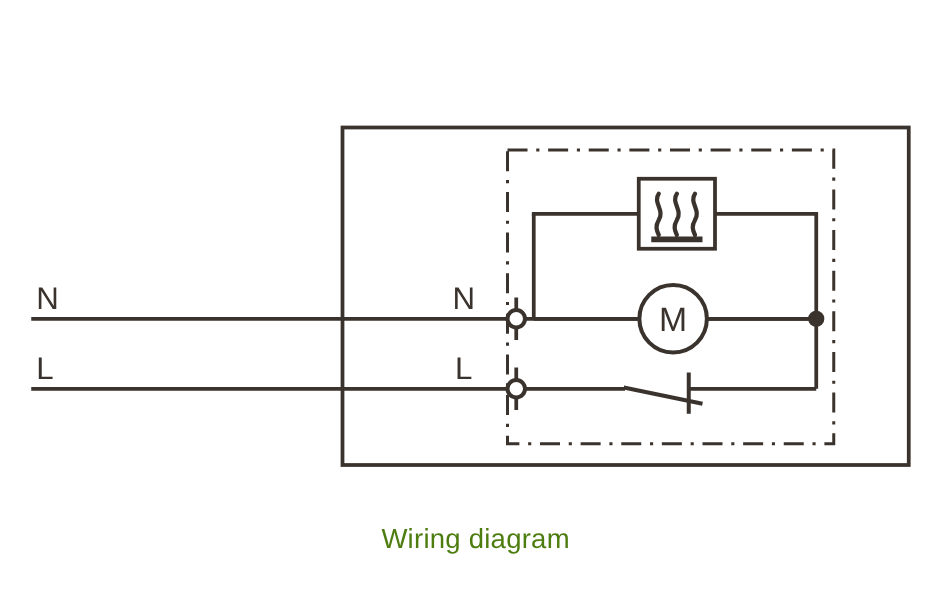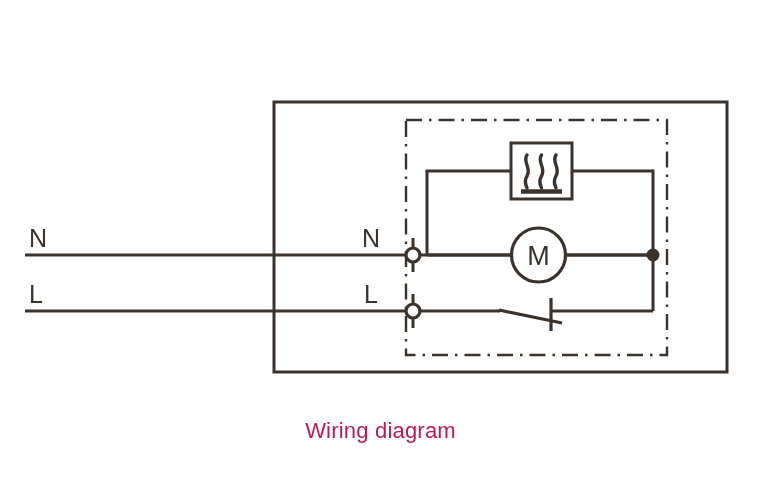--- a/index.html
+++ b/index.html
@@ -25,21 +25,21 @@
     height: 479px;
   }
   .caption {
     position: absolute;
     left: 0;
     top: 418px;
     width: 761px;
     text-align: center;
     font-family: "Liberation Sans", sans-serif;
     font-size: 22px;
-    color: #be185d;
+    color: #4d7c0f;
     letter-spacing: 0.2px;
   }
   text.lbl {
     font-family: "Liberation Sans", sans-serif;
     font-size: 25px;
     fill: #3a322c;
   }
   text.motor-lbl {
     font-family: "Liberation Sans", sans-serif;
     font-size: 27px;

